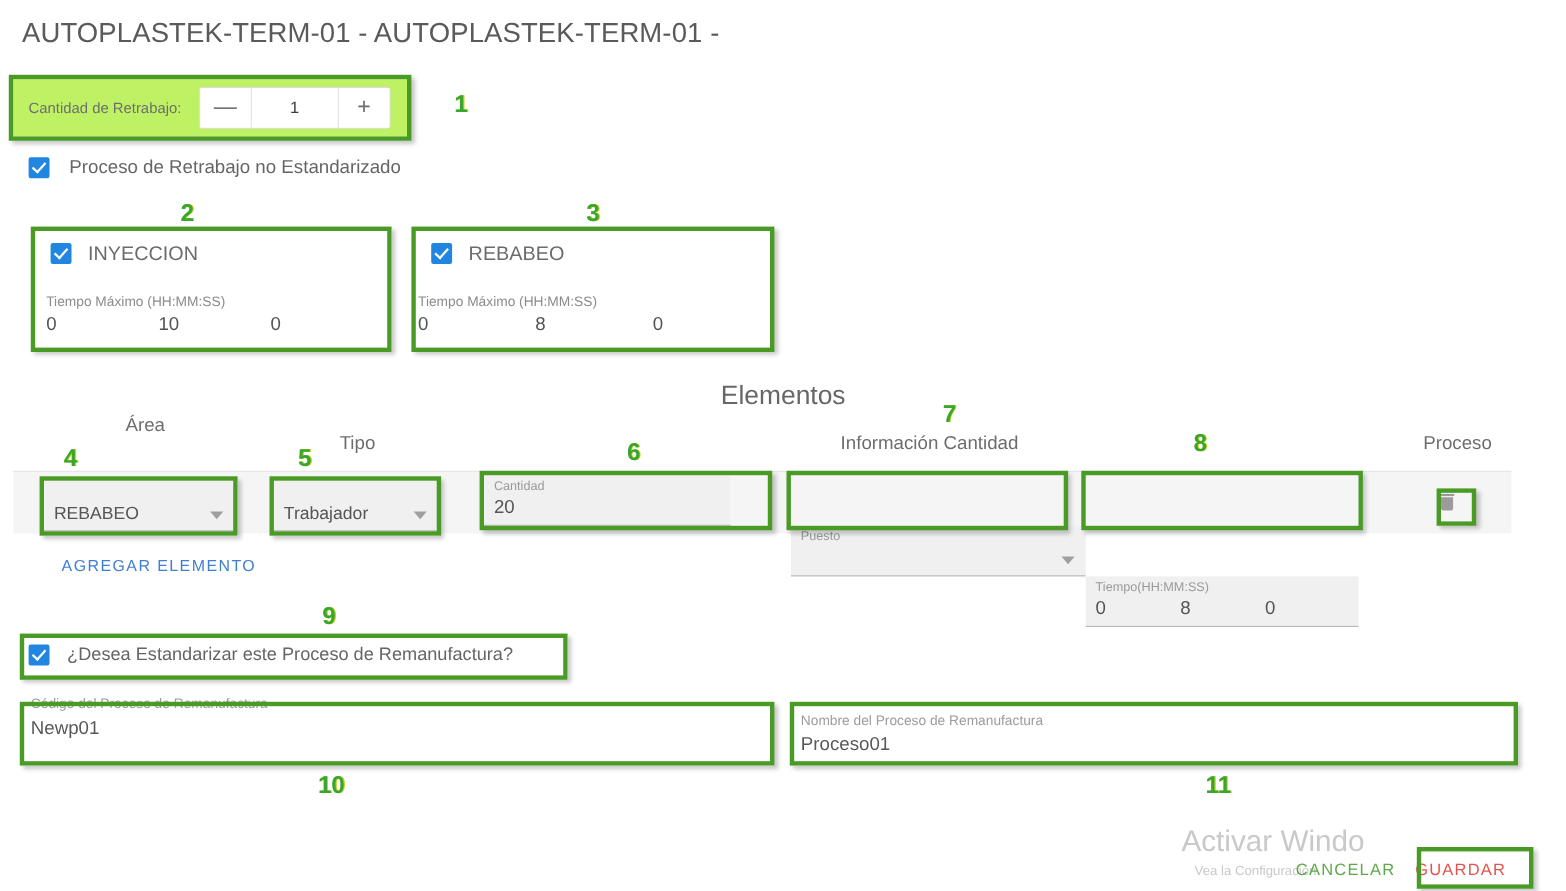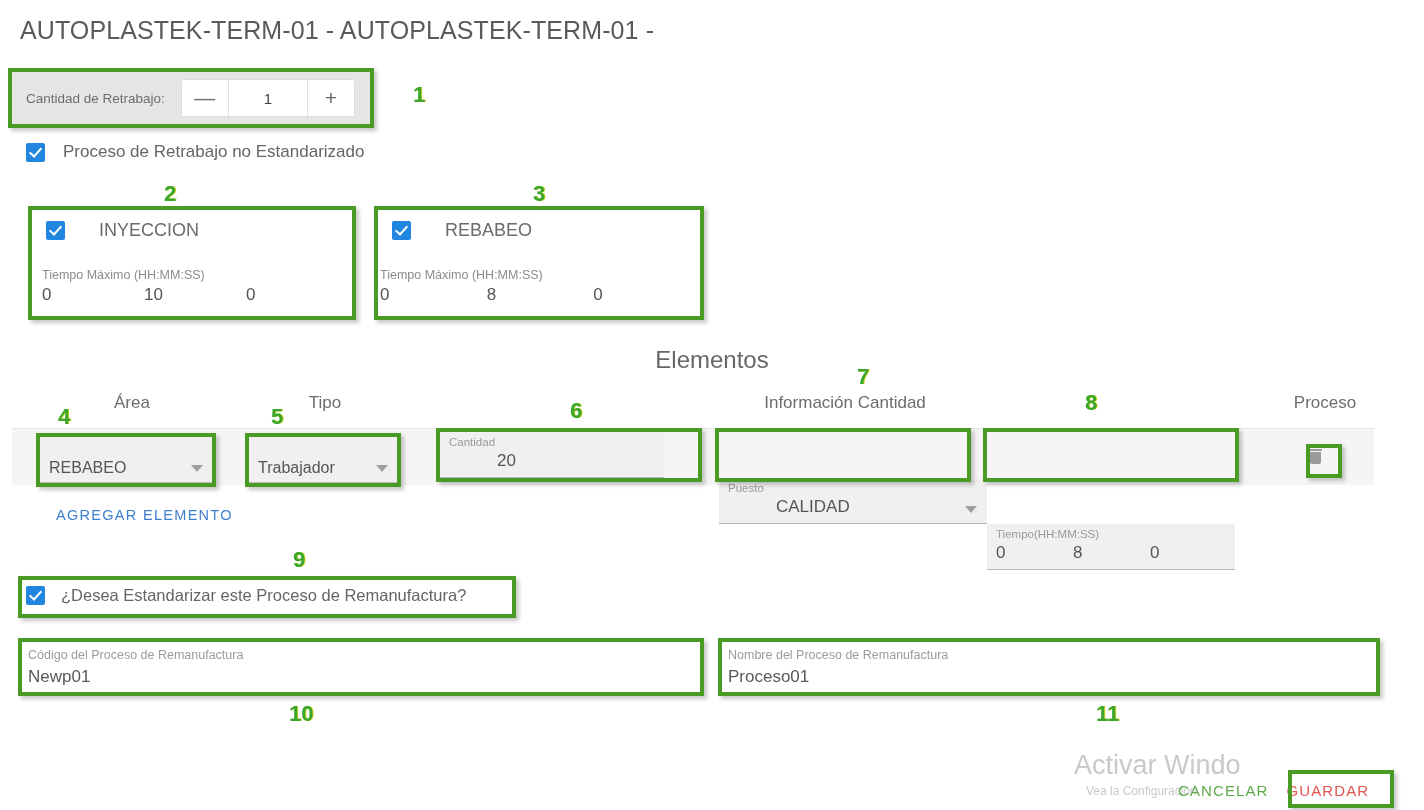--- a/index.html
+++ b/index.html
@@ -38,21 +38,21 @@
     font-weight: bold;
     color: #3aa62b;
     text-shadow: 1px 0 0 #c8d021;
     letter-spacing: 0px;
   }
 
   
   #qty-card {
     left: 12px; top: 72px;
     width: 358px; height: 52px;
-    background: #e5e5e5;
+    background: #bef264;
     display: flex;
     align-items: center;
   }
   #qty-label {
     margin-left: 14px;
     font-size: 13.5px;
     color: #6e6e6e;
     white-space: nowrap;
   }
   .spinner {
@@ -112,21 +112,21 @@
     white-space: nowrap;
   }
 
   
   .proc-card {
     background: #ffffff;
     box-sizing: border-box;
   }
   .proc-head { display: flex; align-items: center; padding: 10px 0 0 14px; }
   .proc-name {
-    margin-left: 34px;
+    margin-left: 15px;
     font-size: 18px;
     color: #6b6b6b;
     white-space: nowrap;
   }
   .time-wrap { padding: 0 0 0 10px; margin-top: 24px; }
   .time-cap {
     font-size: 12.5px;
     color: #8c8c8c;
     white-space: nowrap;
   }
@@ -183,21 +183,20 @@
     line-height: 13px;
     white-space: nowrap;
     display: block;
   }
   .mff .mff-value {
     font-size: 17px;
     color: #555555;
     line-height: 24px;
     white-space: nowrap;
     display: block;
-    margin-left: 48px;
   }
   .sel-plain {
     background: #f0f0f0;
     border-bottom: 1px solid #b8b8b8;
     box-sizing: border-box;
     display: flex;
     align-items: flex-end;
     justify-content: space-between;
     padding: 0 9px 5px 9px;
     height: 46px;
@@ -367,21 +366,21 @@
       <span class="tf">8</span>
       <span class="tf">0</span>
     </div>
   </div>
 </div>
 <div class="abs ann-box" style="left:374px; top:206px; width:330px; height:114px;"></div>
 <div class="abs ann-num" style="left:533px; top:181px;">3</div>
 
 <div class="abs" id="elementos-title">Elementos</div>
 
-<div class="abs col-head" style="left:62px; top:393px; width:140px;">Área</div>
+<div class="abs col-head" style="left:62px; top:377px; width:140px;">Área</div>
 <div class="abs col-head" style="left:258px; top:393px; width:134px;">Tipo</div>
 <div class="abs col-head" style="left:750px; top:393px; width:190px;">Información Cantidad</div>
 <div class="abs col-head" style="left:1262px; top:393px; width:126px;">Proceso</div>
 
 <div class="abs" id="table-row"></div>
 
 <div class="abs sel-plain" style="left:40px; top:437px; width:172px;">
   <span class="sv">REBABEO</span>
   <span class="caret"></span>
 </div>
@@ -397,21 +396,20 @@
 
 <div class="abs mff" style="left:440px; top:432px; width:224px;">
   <span class="mff-label">Cantidad</span>
   <span class="mff-value">20</span>
 </div>
 <div class="abs ann-box" style="left:436px; top:428px; width:266px; height:54px;"></div>
 <div class="abs ann-num" style="left:570px; top:398px;">6</div>
 
 <div class="abs mff" style="left:719px; top:432px; width:268px;">
   <span class="mff-label">Puesto</span>
-  <span class="mff-value">CALIDAD</span>
   <span class="caret" style="position:absolute; right:10px; bottom:10px; margin:0;"></span>
 </div>
 <div class="abs ann-box" style="left:715px; top:428px; width:256px; height:54px;"></div>
 <div class="abs ann-num" style="left:857px; top:364px;">7</div>
 
 <div class="abs mff" style="left:987px; top:432px; width:248px;">
   <span class="mff-label">Tiempo(HH:MM:SS)</span>
   <div class="time-inline" style="margin-top:2px;">
     <span class="tf2">0</span>
     <span class="tf2">8</span>
@@ -429,21 +427,21 @@
 <div class="abs" id="add-link">AGREGAR ELEMENTO</div>
 
 <div class="abs" id="std-box"></div>
 <div class="abs" id="std-inner">
   <div class="mcb"></div>
   <span class="cb-text">¿Desea Estandarizar este Proceso de Remanufactura?</span>
 </div>
 <div class="abs ann-box" style="left:18px; top:576px; width:498px; height:42px;"></div>
 <div class="abs ann-num" style="left:293px; top:547px;">9</div>
 
-<div class="abs bigfield" style="left:22px; top:642px; width:678px; height:35px;">
+<div class="abs bigfield" style="left:22px; top:627px; width:678px; height:35px;">
   <span class="bf-label">Código del Proceso de Remanufactura</span>
   <span class="bf-value">Newp01</span>
 </div>
 <div class="abs ann-box" style="left:18px; top:638px; width:686px; height:58px;"></div>
 <div class="abs ann-num" style="left:289px; top:701px;">10</div>
 
 <div class="abs bigfield" style="left:722px; top:642px; width:654px; height:50px;">
   <span class="bf-label">Nombre del Proceso de Remanufactura</span>
   <span class="bf-value">Proceso01</span>
 </div>

